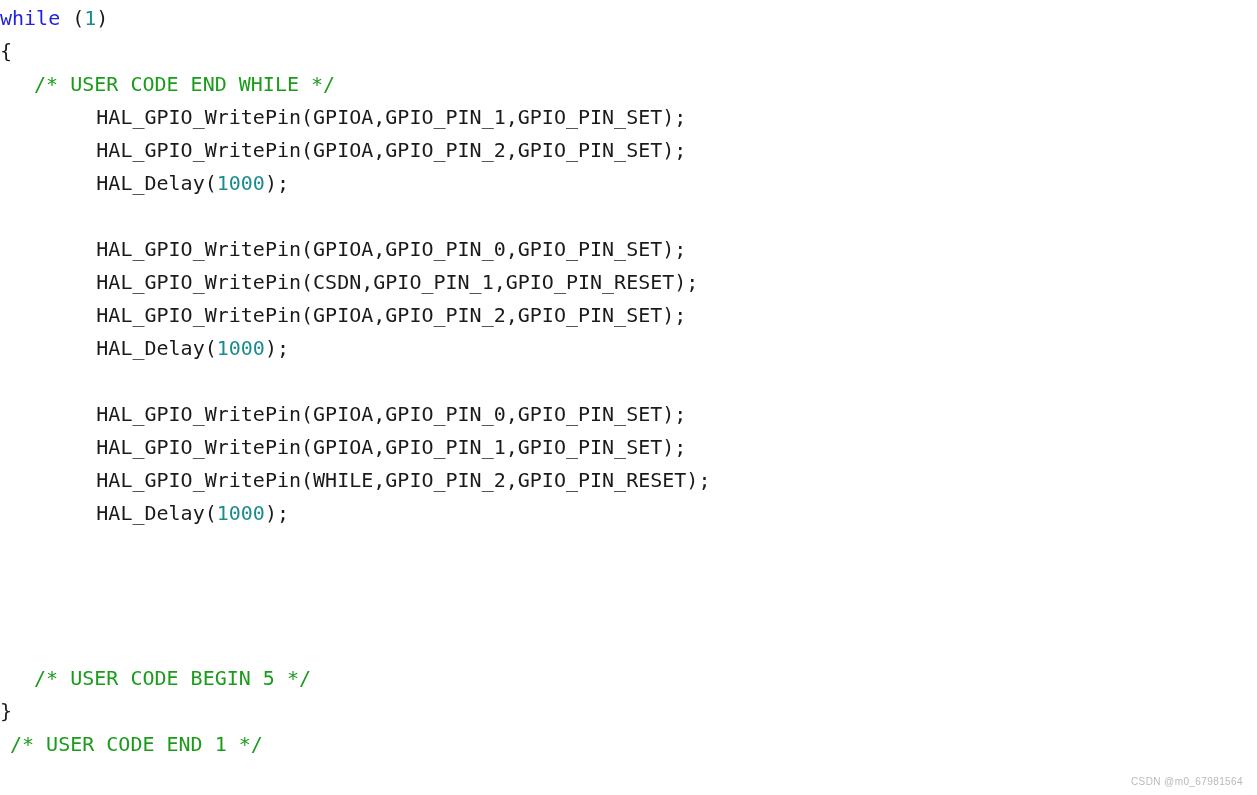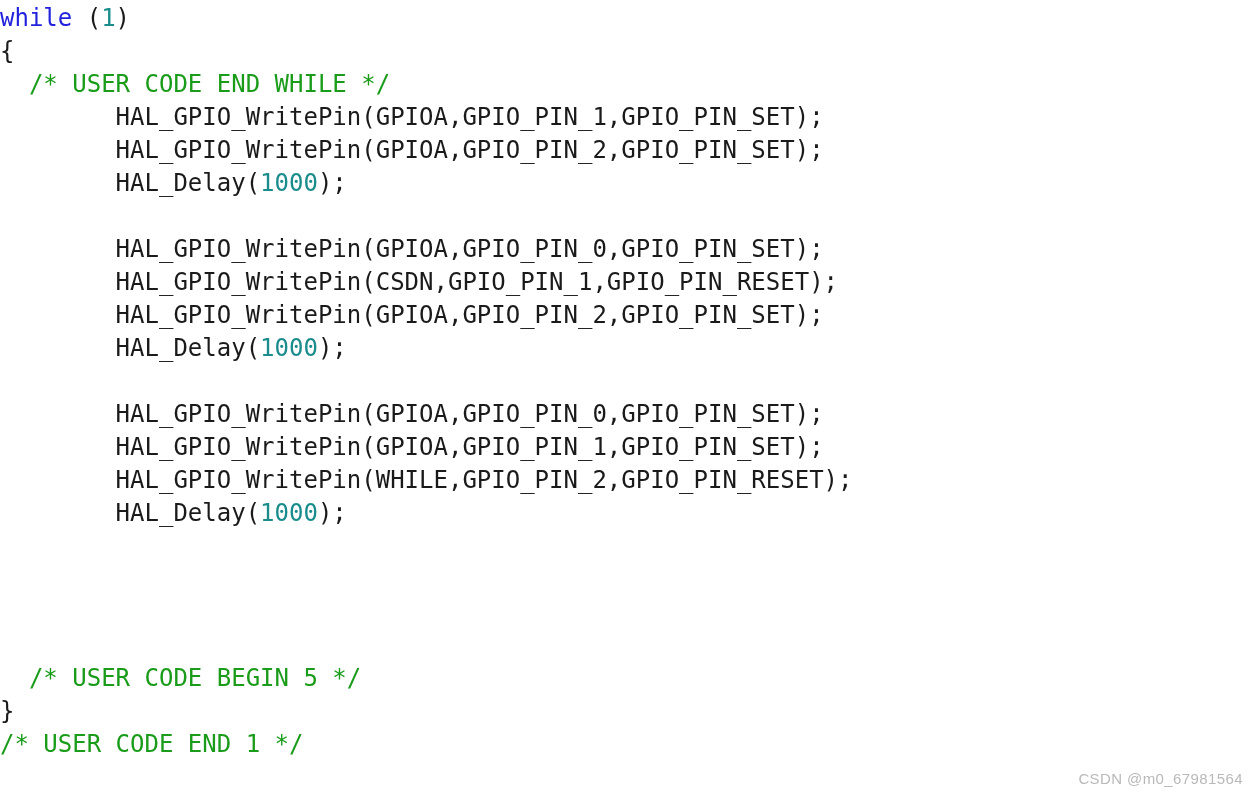--- a/index.html
+++ b/index.html
@@ -27,60 +27,60 @@
     top: 0;
     left: 0;
     right: 0;
     padding-top: 2px;
   }
 
   .code-line {
     position: relative;
     height: 33px;
     line-height: 33px;
-    font-size: 24px;
+    font-size: 20px;
     font-family: "DejaVu Sans Mono", "Liberation Mono", monospace;
     white-space: pre;
     color: #1a1a1a;
     letter-spacing: 0px;
     text-decoration: underline;
   }
 
   .code-line.highlight {
     background: #e0fbe5;
   }
 
   .code-line .ln-text {
     display: inline-block;
     white-space: pre;
   }
 
   
   .tok-keyword { color: #2222dd; }
-  .tok-comment { color: #1a9c1a; }
+  .tok-comment { color: #1a9c1a; margin-left: 10px; }
   .tok-number  { color: #1a8c8c; }
   .tok-plain   { color: #1a1a1a; }
 
   
   .caret {
     display: inline-block;
     width: 0;
     border-left: 2px solid #101010;
     height: 26px;
     vertical-align: -6px;
     margin-left: -1px;
     margin-right: -1px;
   }
 
   .watermark {
     position: absolute;
     right: 14px;
     bottom: 8px;
     font-family: "Liberation Sans", sans-serif;
-    font-size: 15px;
+    font-size: 10px;
     color: #b9b9b9;
     letter-spacing: 0.4px;
     white-space: pre;
   }
 </style>
 </head>
 <body>
 
 <div id="editor">
 

